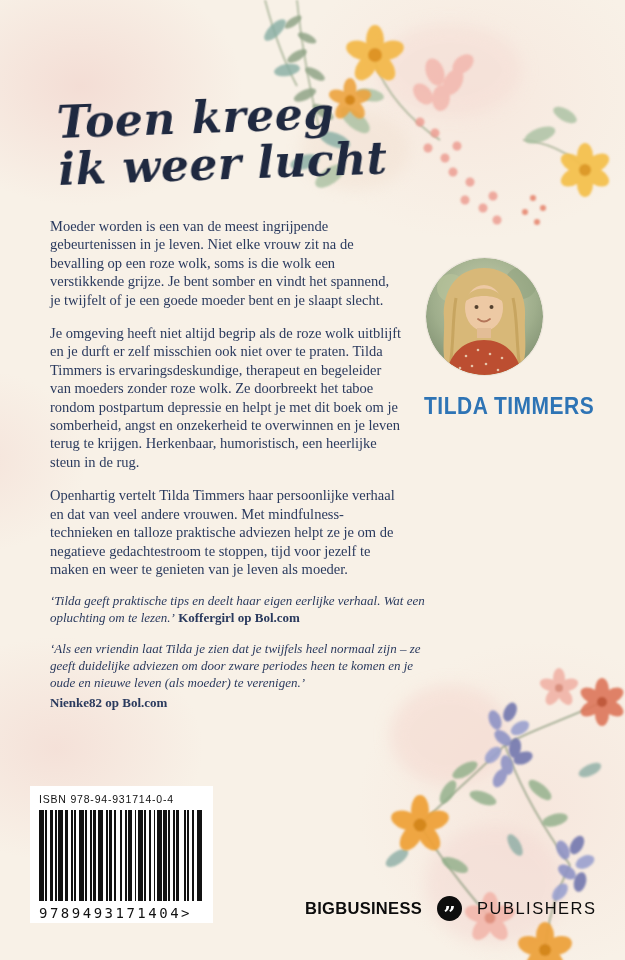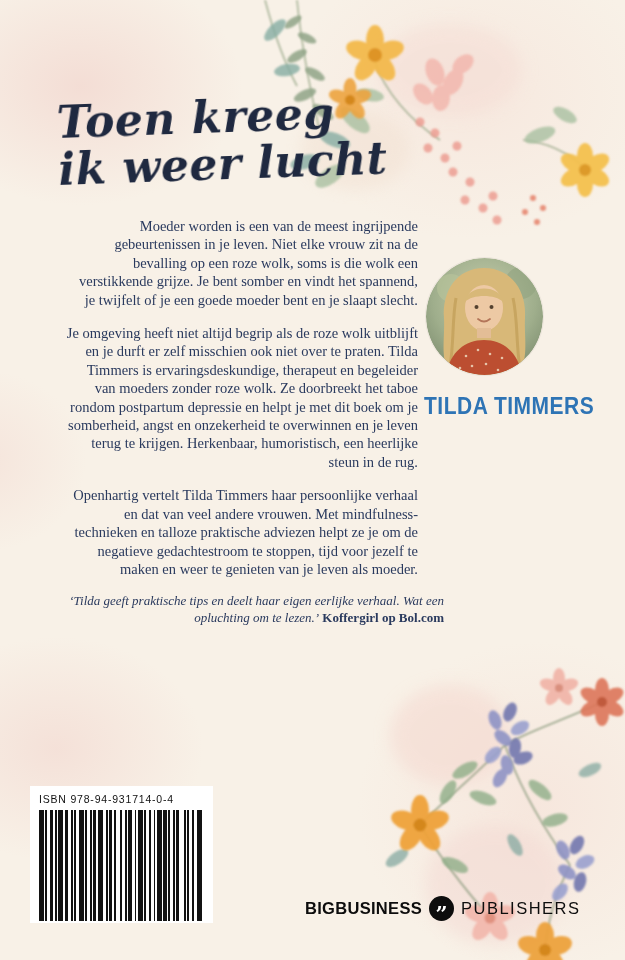--- a/index.html
+++ b/index.html
@@ -19,21 +19,21 @@
   .floral-bottom{bottom:0;right:0;}
 
   .title{
     position:absolute;left:56px;top:100px;margin:0;
     font-family:"DejaVu Serif",serif;font-style:italic;font-weight:700;
     font-size:44px;line-height:1.06;color:#1f2940;
     transform:rotate(-2deg);transform-origin:left top;letter-spacing:.5px;
   }
   .t-line{display:block;}
 
-  .body-col{position:absolute;left:66px;top:217px;width:352px;color:#2a3a5e;text-align:right;}
+  .body-col{position:absolute;left:50px;top:217px;width:352px;color:#2a3a5e;}
   .body-col p{margin:0 0 15px;font-size:14.5px;line-height:1.27;}
   .quotes-wrap{margin-top:6px;}
   .quote{width:378px;font-size:13px;line-height:1.3;margin:0 0 14px;color:#2a3a5e;font-family:Liberation Serif, serif;}
   .q{font-style:italic;}
   .attr{font-style:normal;font-weight:700;}
   .attr-block{display:block;margin-top:3px;}
 
   .author{position:absolute;left:424px;top:258px;width:176px;}
   .photo{width:117px;height:117px;border-radius:50%;overflow:hidden;margin-left:2px;box-shadow:0 0 0 1px rgba(0,0,0,.05);}
   .author-name{
@@ -45,21 +45,21 @@
 
   .barcode-box{
     position:absolute;left:30px;top:786px;width:183px;height:137px;background:#ffffff;
     box-sizing:border-box;padding:7px 9px 2px;display:flex;flex-direction:column;
   }
   .isbn{font-family:"Liberation Sans",sans-serif;font-size:10.5px;letter-spacing:.8px;color:#111;white-space:nowrap;}
   .bars{flex:1;margin-top:5px;display:flex;align-items:stretch;overflow:hidden;}
   .ean{font-family:"DejaVu Sans Mono",monospace;font-size:14px;letter-spacing:2.5px;color:#111;margin-top:4px;white-space:nowrap;}
 
   .publisher{
-    position:absolute;left:305px;top:896px;display:flex;align-items:center;gap:7px;
+    position:absolute;left:305px;top:896px;display:flex;align-items:center;gap:15px;
     font-family:"Liberation Sans",sans-serif;color:#0d0d0d;
   }
   .pub-bold{font-weight:800;font-size:16.5px;letter-spacing:.3px;}
   .pub-reg{font-weight:400;font-size:16.5px;letter-spacing:1.5px;}
   .pub-mark{
     width:25px;height:25px;border-radius:50%;background:#0d0d0d;color:#fff;
     display:flex;align-items:center;justify-content:center;
     font-family:"DejaVu Serif",serif;font-weight:700;font-size:21px;line-height:1;flex:0 0 auto;
   }
   .pub-mark span{transform:translateY(5px);}
@@ -268,20 +268,24 @@
 
   <div class="body-col">
     <p>Moeder worden is een van de meest ingrijpende gebeurtenissen in je leven. Niet elke vrouw zit na de bevalling op een roze wolk, soms is die wolk een verstikkende grijze. Je bent somber en vindt het spannend, je twijfelt of je een goede moeder bent en je slaapt slecht.</p>
     <p>Je omgeving heeft niet altijd begrip als de roze wolk uitblijft en je durft er zelf misschien ook niet over te praten. Tilda Timmers is ervaringsdeskundige, therapeut en begeleider van moeders zonder roze wolk. Ze doorbreekt het taboe rondom postpartum depressie en helpt je met dit boek om je somberheid, angst en onzekerheid te overwinnen en je leven terug te krijgen. Herkenbaar, humoristisch, een heerlijke steun in de rug.</p>
     <p>Openhartig vertelt Tilda Timmers haar persoonlijke verhaal en dat van veel andere vrouwen. Met mindfulness-technieken en talloze praktische adviezen helpt ze je om de negatieve gedachtestroom te stoppen, tijd voor jezelf te maken en weer te genieten van je leven als moeder.</p>
 
     <div class="quotes-wrap">
       <div class="quote">
         <span class="q">‘Tilda geeft praktische tips en deelt haar eigen eerlijke verhaal. Wat een opluchting om te lezen.’</span>
         <span class="attr">Koffergirl op Bol.com</span>
+      </div>
+      <div class="quote">
+        <span class="q">‘Als een vriendin laat Tilda je zien dat je twijfels heel normaal zijn – ze geeft duidelijke adviezen om door zware periodes heen te komen en je oude en nieuwe leven (als moeder) te verenigen.’</span>
+        <span class="attr attr-block">Nienke82 op Bol.com</span>
       </div>
     </div>
   </div>
 
   <div class="author">
     <div class="photo">
       <svg width="117" height="117" viewBox="0 0 117 117">
         <defs>
           <radialGradient id="pbg" cx="50%" cy="35%" r="80%">
             <stop offset="0%" stop-color="#c8cfae"></stop>
@@ -384,20 +388,21 @@
         <span style="display: block; height: 100%; flex: 0 0 auto; width: 3.2px; background: rgb(19, 19, 19);"></span>
         <span style="display: block; height: 100%; flex: 0 0 auto; width: 4.8px; background: rgb(255, 255, 255);"></span>
         <span style="display: block; height: 100%; flex: 0 0 auto; width: 1.6px; background: rgb(19, 19, 19);"></span>
         <span style="display: block; height: 100%; flex: 0 0 auto; width: 1.6px; background: rgb(255, 255, 255);"></span>
         <span style="display: block; height: 100%; flex: 0 0 auto; width: 1.6px; background: rgb(19, 19, 19);"></span>
         <span style="display: block; height: 100%; flex: 0 0 auto; width: 3.2px; background: rgb(255, 255, 255);"></span>
         <span style="display: block; height: 100%; flex: 0 0 auto; width: 1.6px; background: rgb(19, 19, 19);"></span>
         <span style="display: block; height: 100%; flex: 0 0 auto; width: 3.2px; background: rgb(255, 255, 255);"></span>
         <span style="display: block; height: 100%; flex: 0 0 auto; width: 4.8px; background: rgb(19, 19, 19);"></span>
       </div>
+    <div class="ean">9789493171404&gt;</div>
   </div>
 
   <div class="publisher">
     <span class="pub-bold">BIGBUSINESS</span>
     <span class="pub-mark">
         <span>”</span>
       </span>
     <span class="pub-reg">PUBLISHERS</span>
   </div>
 

